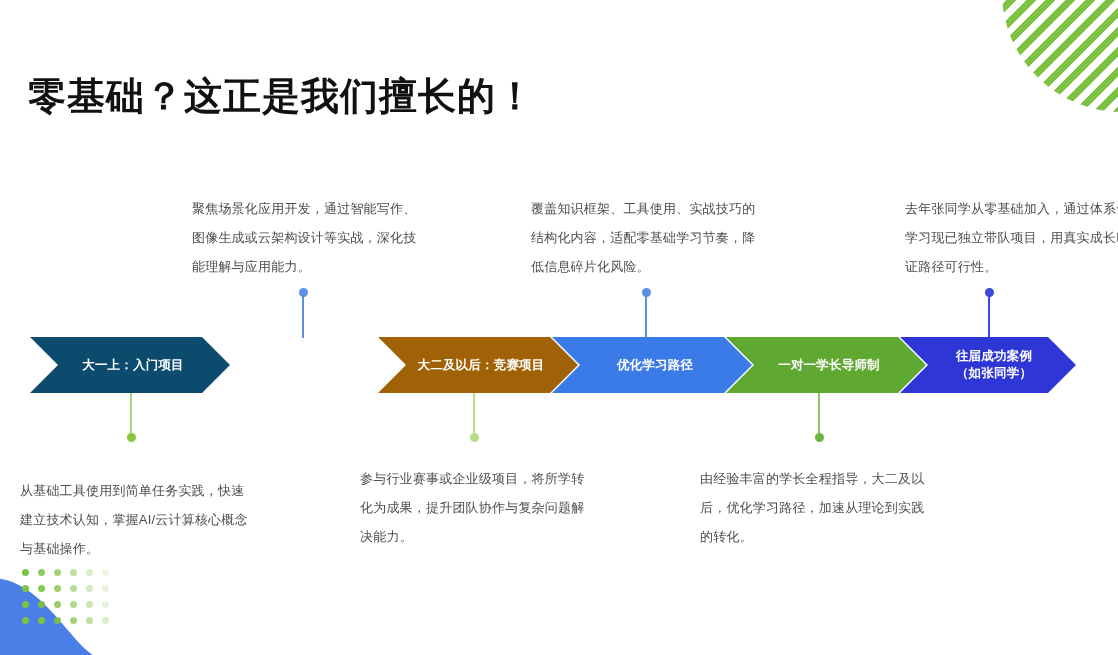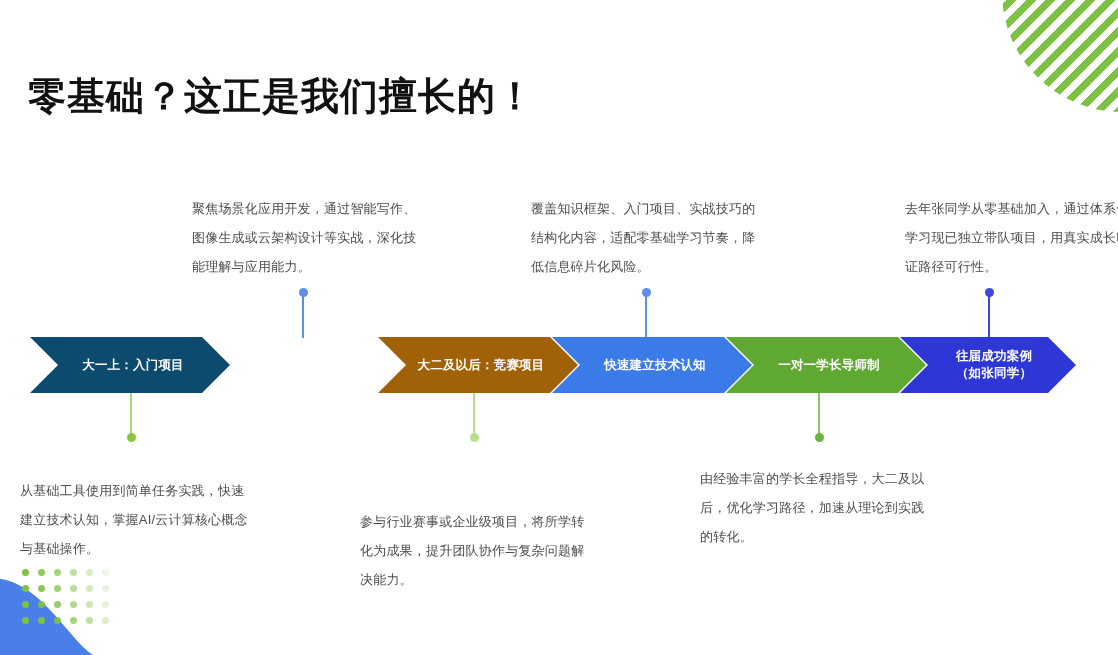--- a/index.html
+++ b/index.html
@@ -175,25 +175,25 @@
     <span class="dot" style="opacity:.9"></span>
     <span class="dot" style="opacity:.7"></span>
     <span class="dot" style="opacity:.5"></span>
     <span class="dot" style="opacity:.28"></span>
   </div>
 </div>
 
 <h1 id="page-title">零基础？这正是我们擅长的！</h1>
 
 <div class="callout" style="left:192px; top:194px; width:232px;">聚焦场景化应用开发，通过智能写作、图像生成或云架构设计等实战，深化技能理解与应用能力。</div>
-<div class="callout" style="left:531px; top:194px; width:228px;">覆盖知识框架、入门项目、实战技巧的结构化内容，适配零基础学习节奏，降低信息碎片化风险。</div>
+<div class="callout" style="left:531px; top:194px; width:228px;">覆盖知识框架、工具使用、实战技巧的结构化内容，适配零基础学习节奏，降低信息碎片化风险。</div>
 <div class="callout" style="left:861px; top:194px; width:228px;margin-left:44px;">去年张同学从零基础加入，通过体系化学习现已独立带队项目，用真实成长印证路径可行性。</div>
 
 <div class="callout" style="left:20px; top:476px; width:228px;">从基础工具使用到简单任务实践，快速建立技术认知，掌握AI/云计算核心概念与基础操作。</div>
-<div class="callout" style="left:360px; top:464px; width:228px;margin-top:43px;">参与行业赛事或企业级项目，将所学转化为成果，提升团队协作与复杂问题解决能力。</div>
+<div class="callout" style="left:360px; top:464px; width:228px;">参与行业赛事或企业级项目，将所学转化为成果，提升团队协作与复杂问题解决能力。</div>
 <div class="callout" style="left:700px; top:464px; width:228px;">由经验丰富的学长全程指导，大二及以后，优化学习路径，加速从理论到实践的转化。</div>
 
 <div class="conn up" style="left:302px; top:292px; height:46px; background:#5B8FE8;">
   <span class="conn-dot" style="background:#5B8FE8;"></span>
 </div>
 <div class="conn up" style="left:645px; top:292px; height:46px; background:#5B8FE8;">
   <span class="conn-dot" style="background:#5B8FE8;"></span>
 </div>
 <div class="conn up" style="left:988px; top:292px; height:46px; background:#3D46DD;">
   <span class="conn-dot" style="background:#3D46DD;"></span>
@@ -210,21 +210,21 @@
 </div>
 
 <div id="process-strip">
   <div class="chev first" style="left:0px;   width:200px; background:#0c4a6e;">
     <span class="chev-label">大一上：入门项目</span>
   </div>
   <div class="chev" style="left:348px; width:200px; background:#a16207;">
     <span class="chev-label">大二及以后：竞赛项目</span>
   </div>
   <div class="chev" style="left:522px; width:200px; background:#3B7BE8;">
-    <span class="chev-label">快速建立技术认知</span>
+    <span class="chev-label">优化学习路径</span>
   </div>
   <div class="chev" style="left:870px; width:176px; background:#2E36D6;">
     <span class="chev-label" style="white-space:pre-line; padding:0 14px 0 26px;">往届成功案例
 （如张同学）</span>
   </div>
   <div class="chev" style="left:696px; width:200px; background:#5FA832;">
     <span class="chev-label">一对一学长导师制</span>
   </div>
 </div>
 

